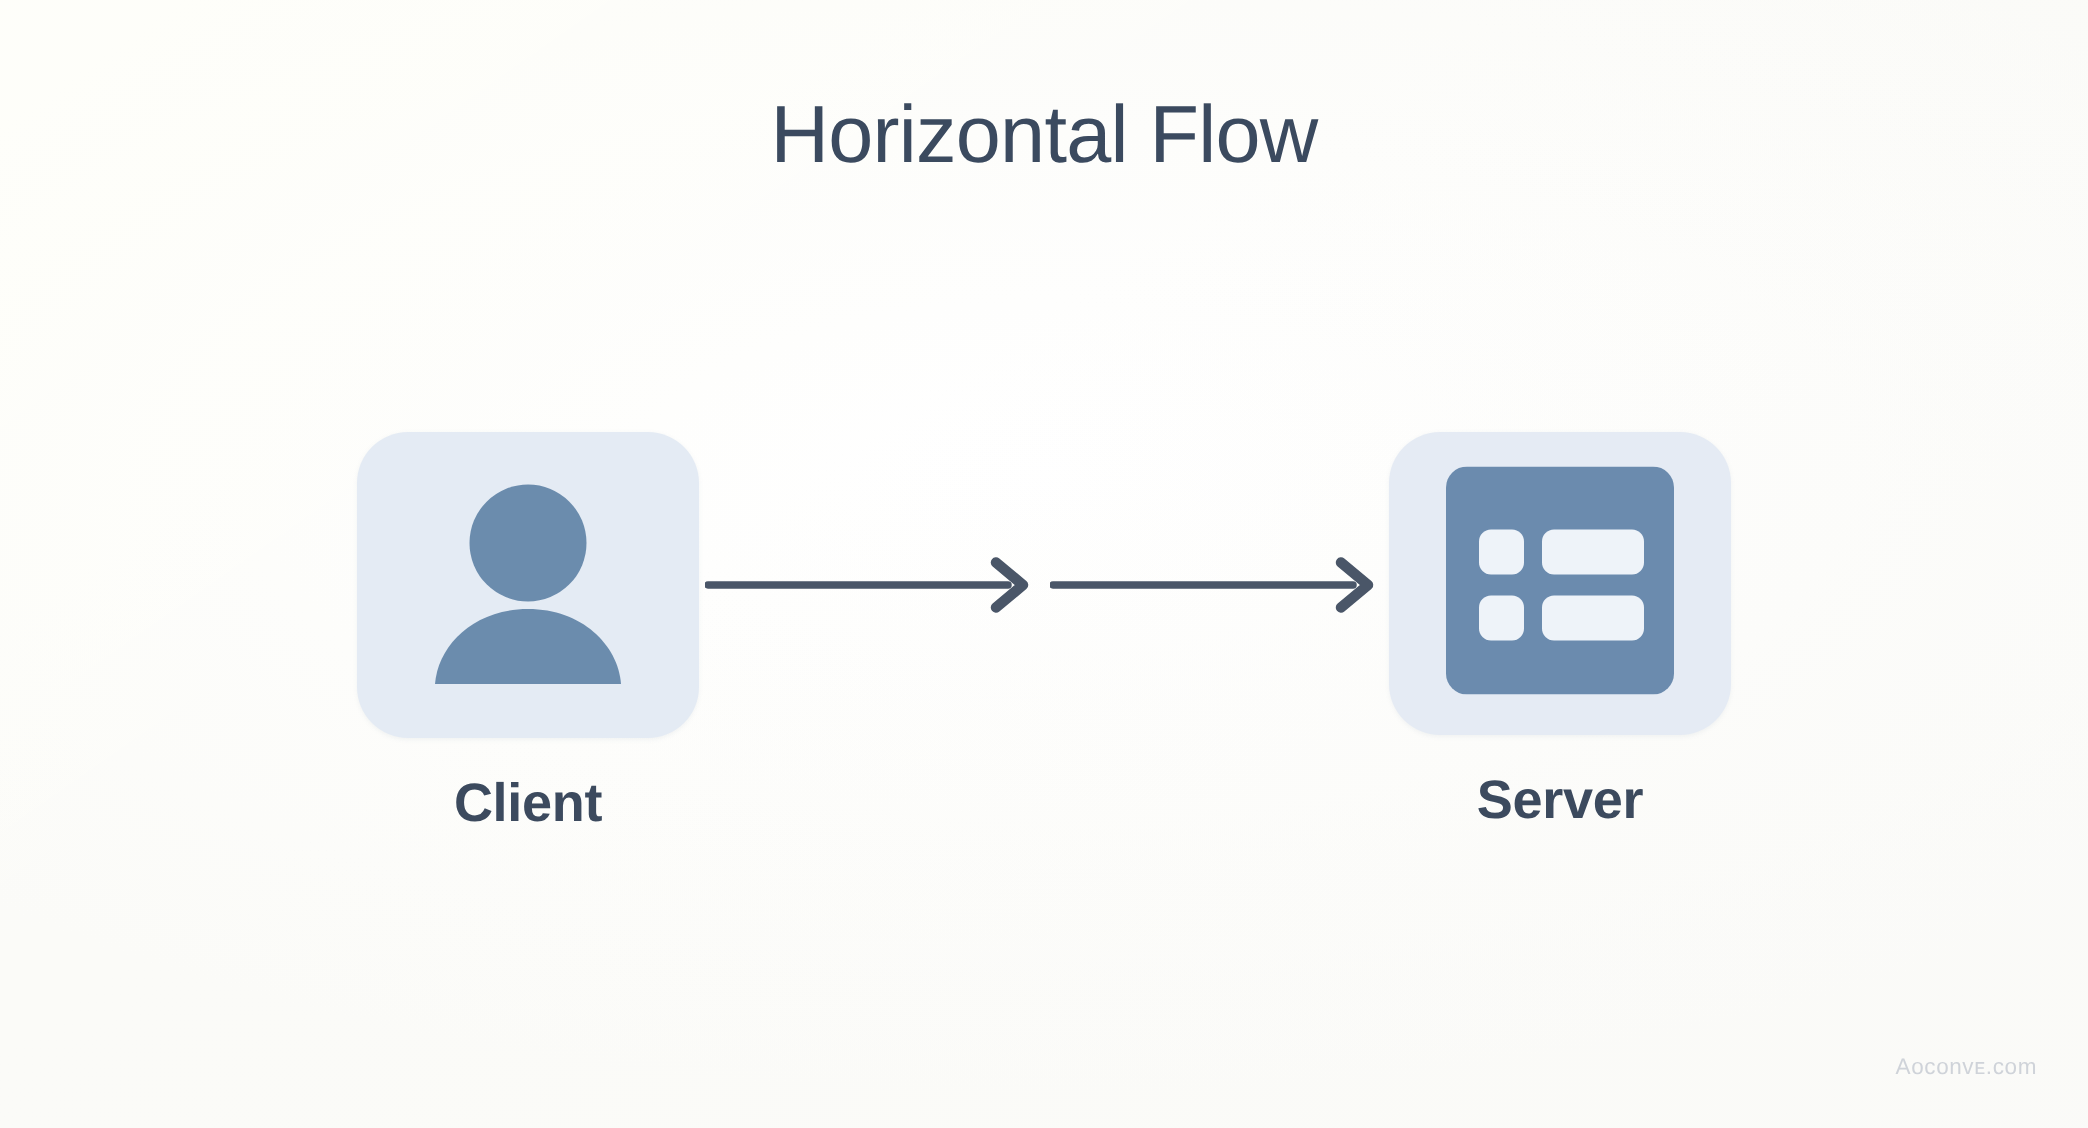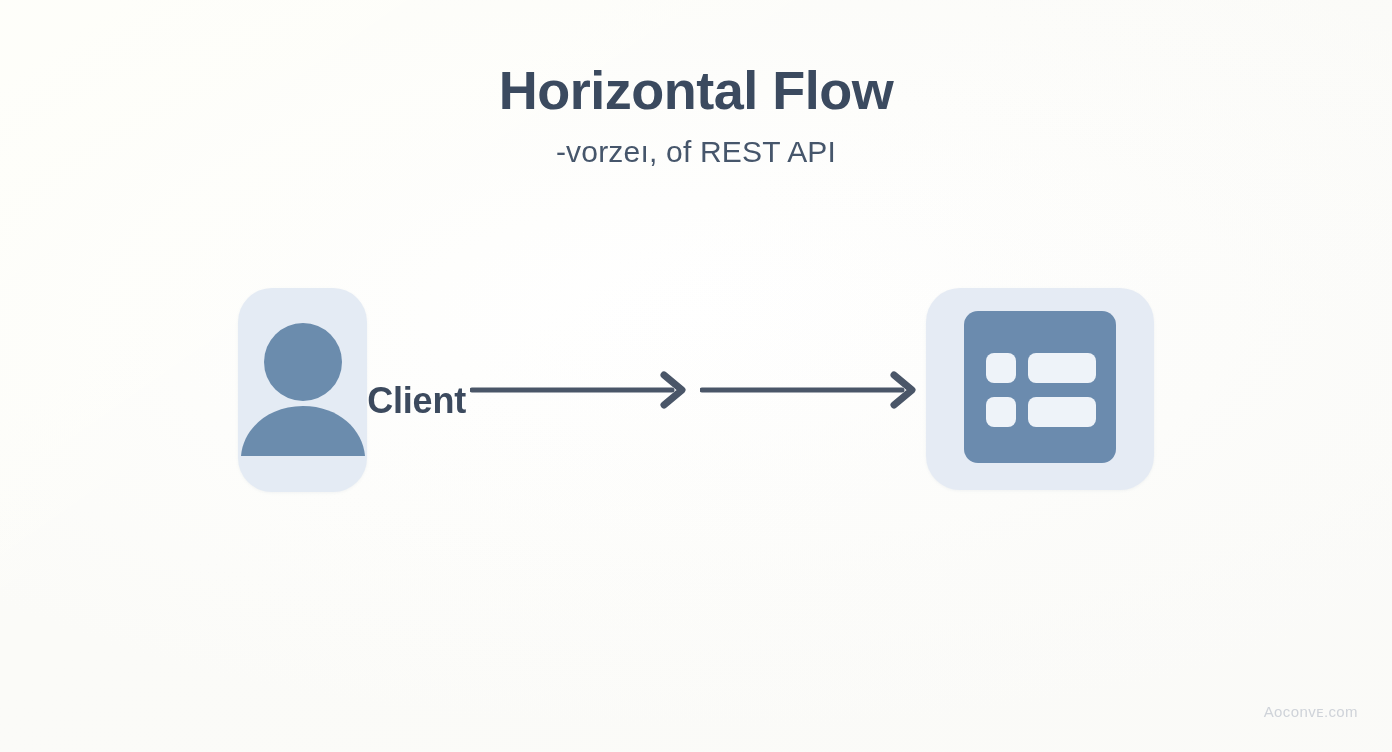--- a/index.html
+++ b/index.html
@@ -29,21 +29,21 @@
   }
 
   
   .header {
     position:absolute;
     left:0; right:0; top:62px;
     text-align:center;
   }
   .title {
     font-size:54px;
-    font-weight:bold;
+    font-weight:normal;
     color:#3b4a5f;
     letter-spacing:-0.5px;
     line-height:1.05;
   }
   .subtitle {
     margin-top:16px;
     font-size:30px;
     font-weight:400;
     color:#46566b;
     letter-spacing:0.2px;
@@ -56,20 +56,21 @@
     left:0; right:0;
     top:288px;
     display:flex;
     align-items:flex-start;
     justify-content:center;
   }
 
   .node {
     width:228px;
     display:flex;
+    flex-direction:column;
     align-items:center;
     flex:0 0 auto;
   }
 
   .card {
     width:228px;
     height:204px;
     border-radius:34px;
     background:#e4ebf4;
     display:flex;
@@ -112,21 +113,20 @@
   }
 </style>
 </head>
 <body>
 
 <div class="bg-wash"></div>
 <div class="bg-tint"></div>
 
 <div class="header">
   <div class="title">Horizontal Flow</div>
-  <div class="subtitle">-vorzeı, of REST API</div>
 </div>
 
 <div class="flow">
 
   <div class="node">
     <div class="card">
       <span>
         <svg width="128" height="140" viewBox="0 0 128 140">
           <circle cx="64" cy="44" r="39" fill="#6b8cad"></circle>
           <path d="M64 88 C100 88 124 112 126 138 L2 138 C4 112 28 88 64 88 Z" fill="#6b8cad"></path>
@@ -160,17 +160,18 @@
       <span>
         <svg width="152" height="152" viewBox="0 0 152 152">
           <rect x="0" y="0" width="152" height="152" rx="14" fill="#6b8bae"></rect>
           <rect x="22" y="42" width="30" height="30" rx="8" fill="#eef3f9"></rect>
           <rect x="64" y="42" width="68" height="30" rx="8" fill="#eef3f9"></rect>
           <rect x="22" y="86" width="30" height="30" rx="8" fill="#eef3f9"></rect>
           <rect x="64" y="86" width="68" height="30" rx="8" fill="#eef3f9"></rect>
         </svg>
       </span>
     </div>
+    <div class="node-label">Server</div>
   </div>
 
 </div>
 
 <div class="watermark">Aoconvᴇ.com</div>
 
 </body></html>

